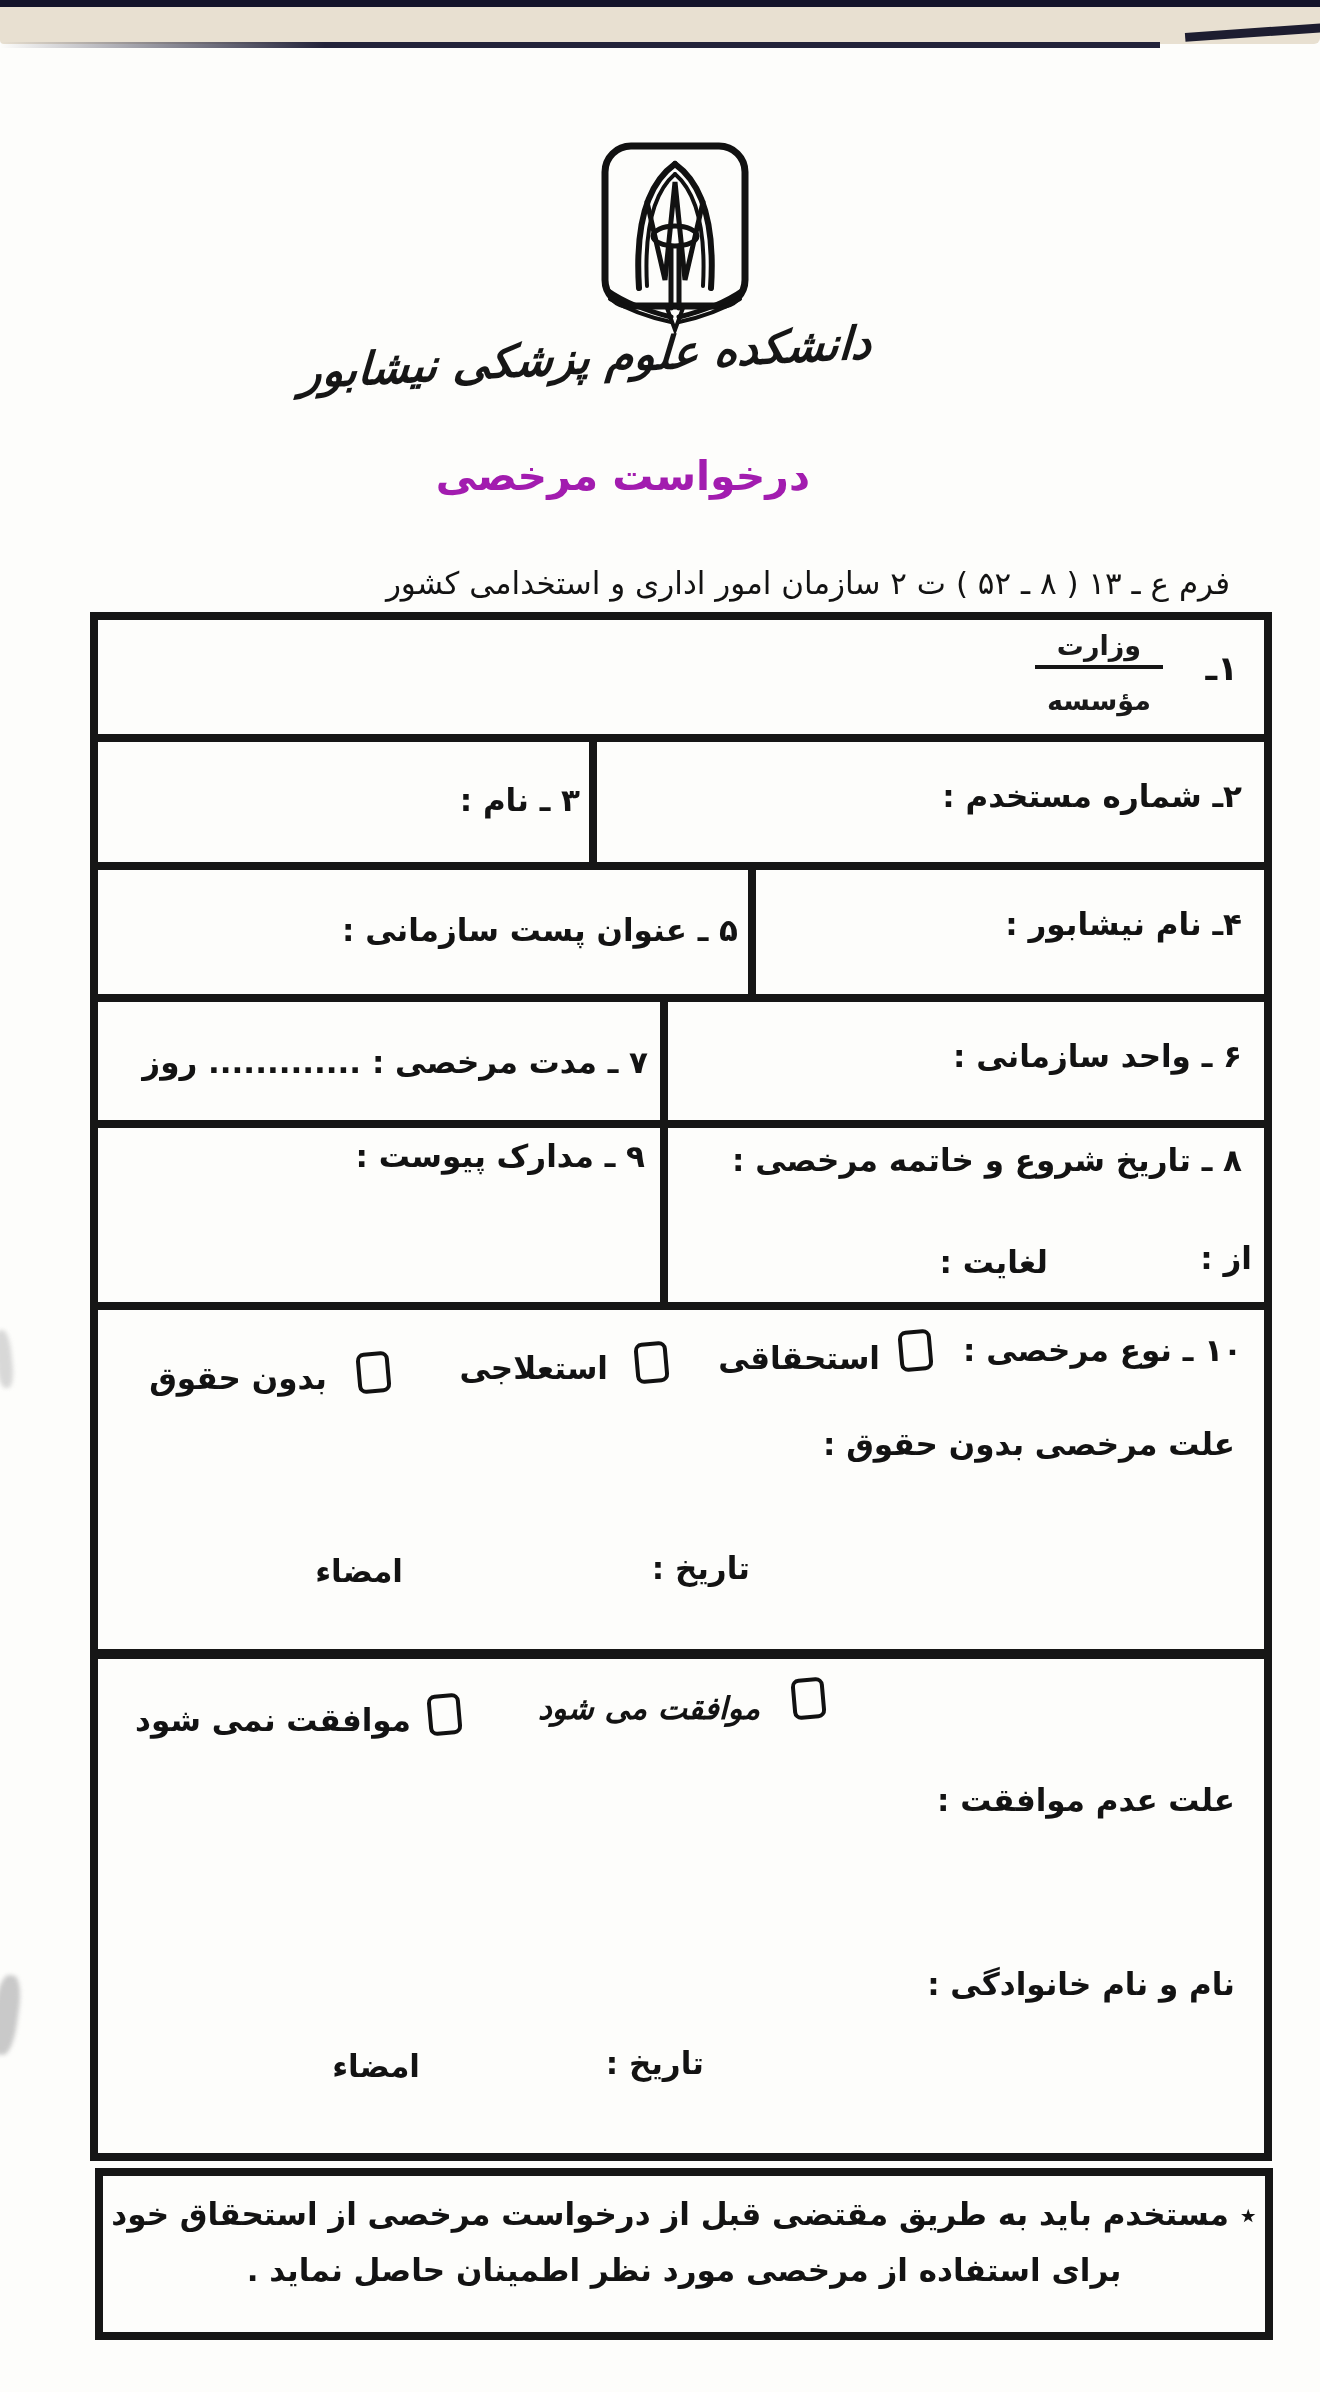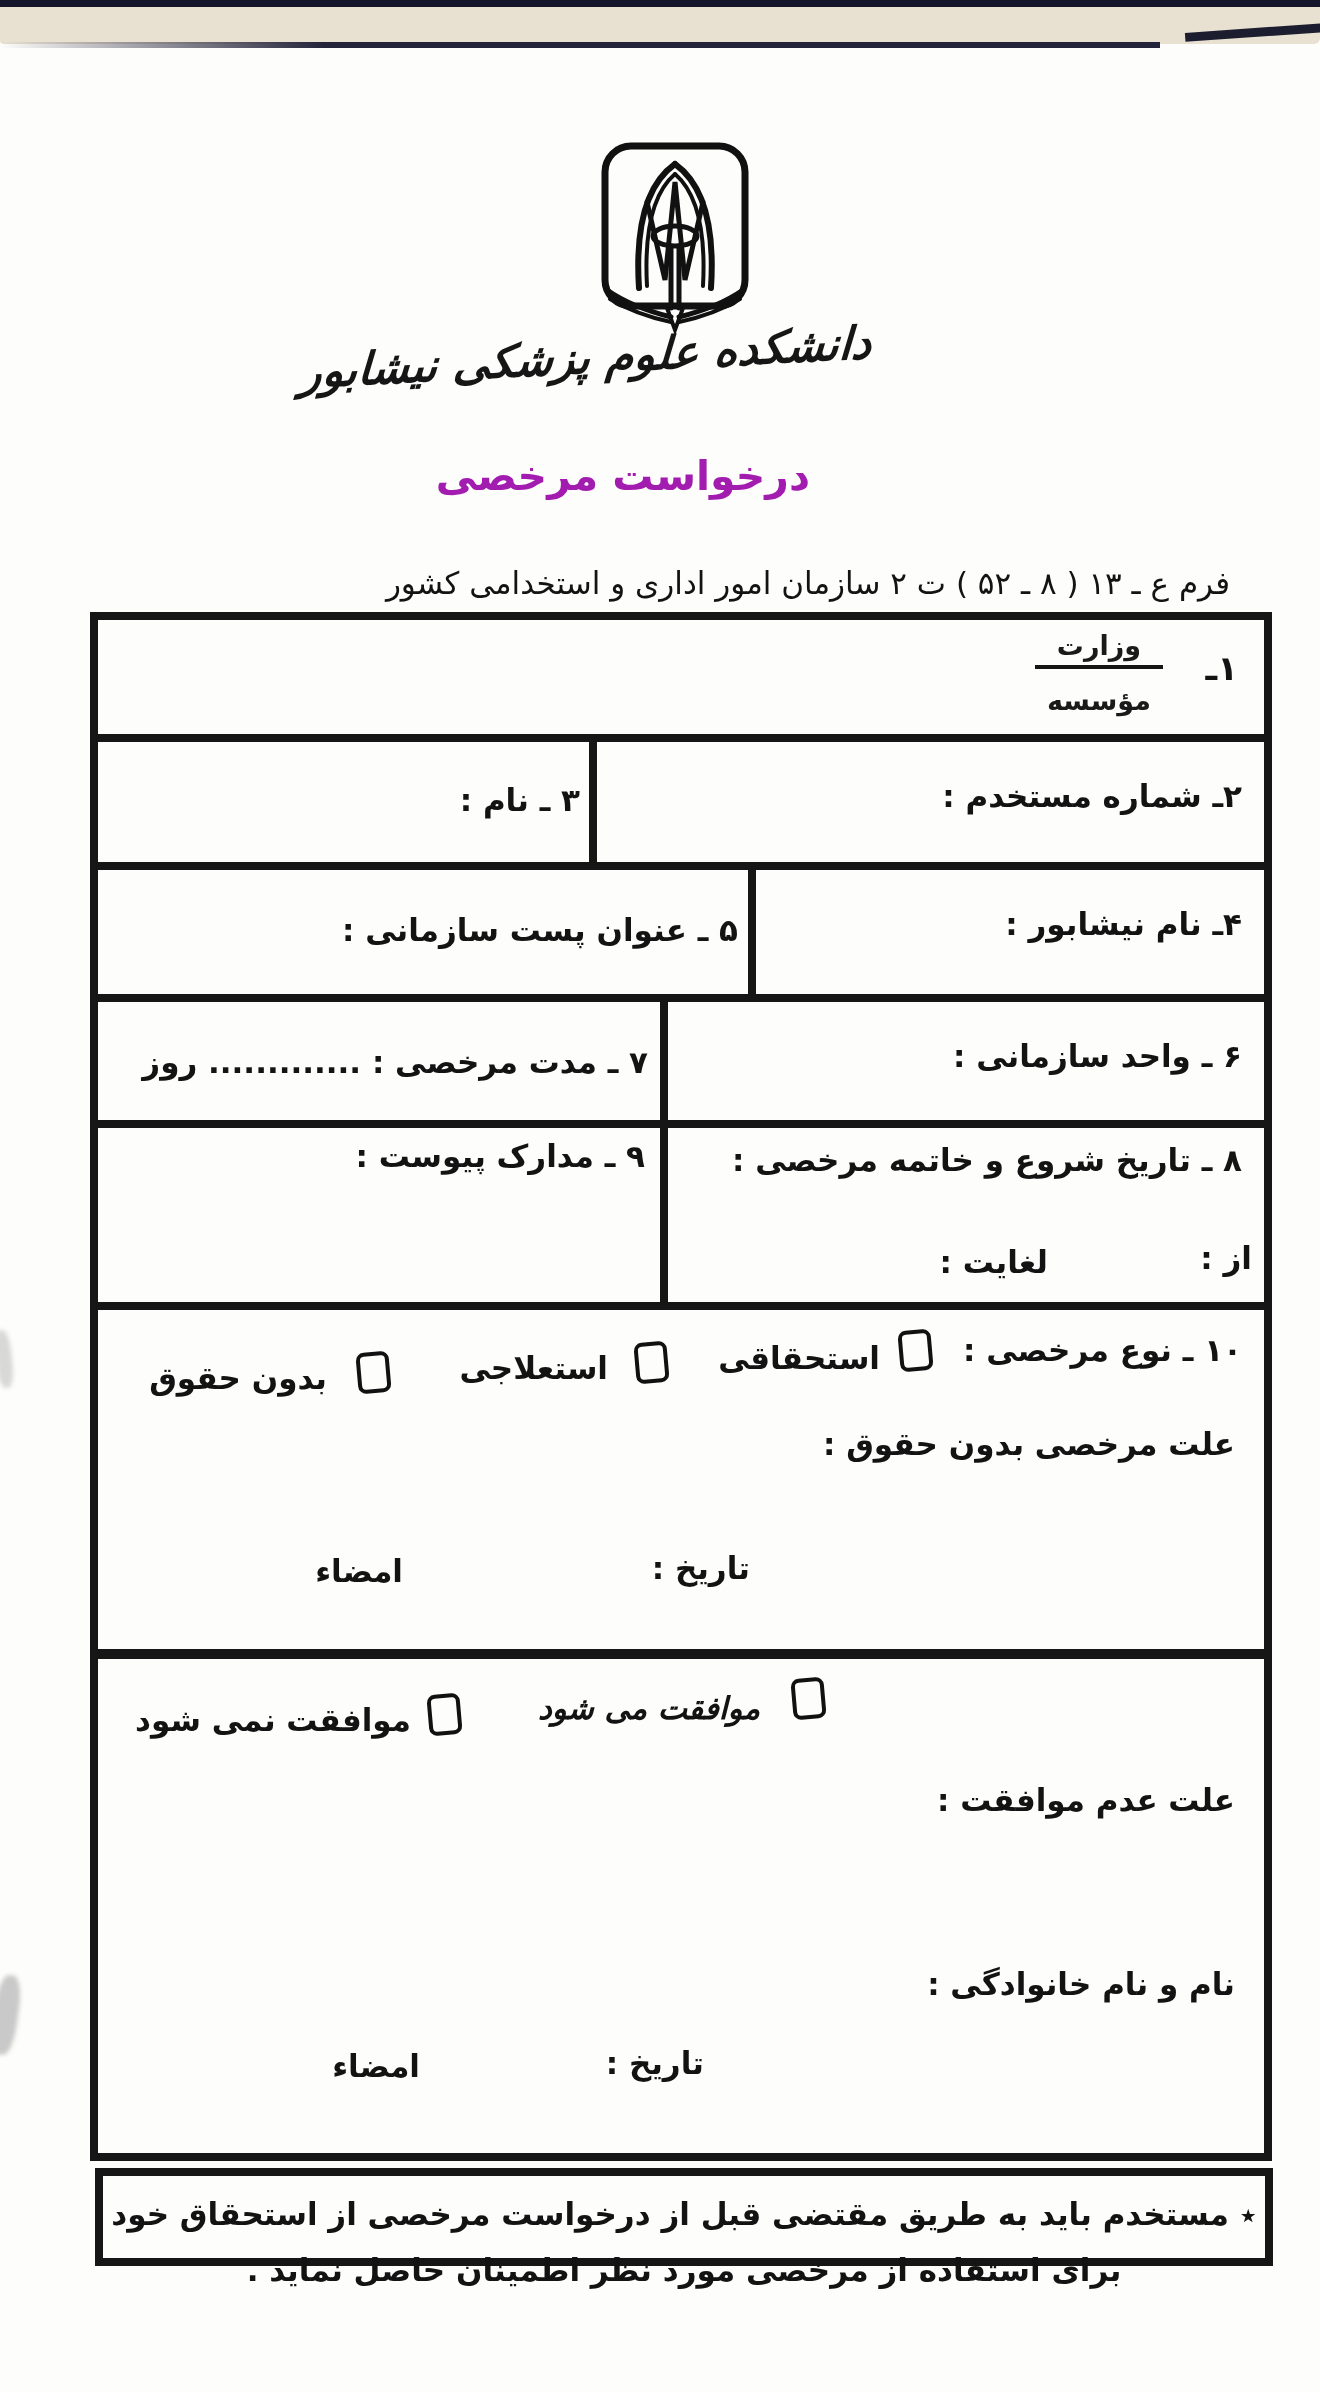--- a/index.html
+++ b/index.html
@@ -39,21 +39,21 @@
   
   .lbl{position:absolute;font-weight:bold;font-size:31px;white-space:nowrap;color:#131313;}
   
   .fraction{position:absolute;right:157px;top:630px;width:128px;text-align:center;font-weight:bold;font-size:27px;}
   .frac-top{border-bottom:4px solid #161616;padding-bottom:4px;}
   .frac-bottom{padding-top:16px;}
   
   .cbox{position:absolute;width:25px;height:33px;border:4px solid #111;border-radius:8px;transform:rotate(-5deg);}
   
   .note-box{
-    position:absolute;left:95px;top:2168px;width:1178px;height:98px;
+    position:absolute;left:95px;top:2168px;width:1178px;height:172px;
     border:8px solid #161616;box-sizing:border-box;text-align:center;
   }
   .note-line{font-size:31px;font-weight:bold;line-height:56px;white-space:nowrap;color:#131313;}
   .note-box .pad{padding-top:10px;}
   
   .smudge{position:absolute;background:#c9c9c9;filter:blur(2px);border-radius:40%;}
   .s1{left:-6px;top:1975px;width:24px;height:80px;transform:rotate(8deg);}
   .s2{left:-4px;top:1330px;width:16px;height:58px;transform:rotate(-6deg);opacity:.7;}
 </style>
 </head>

